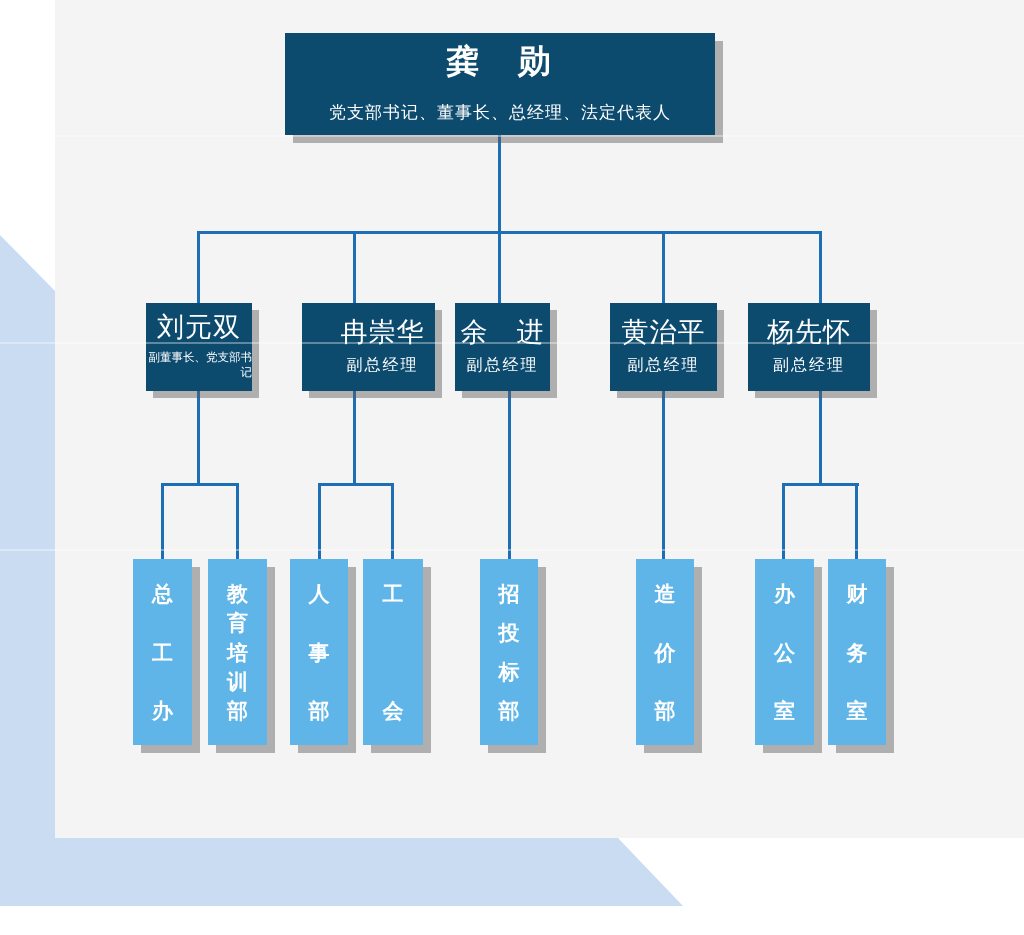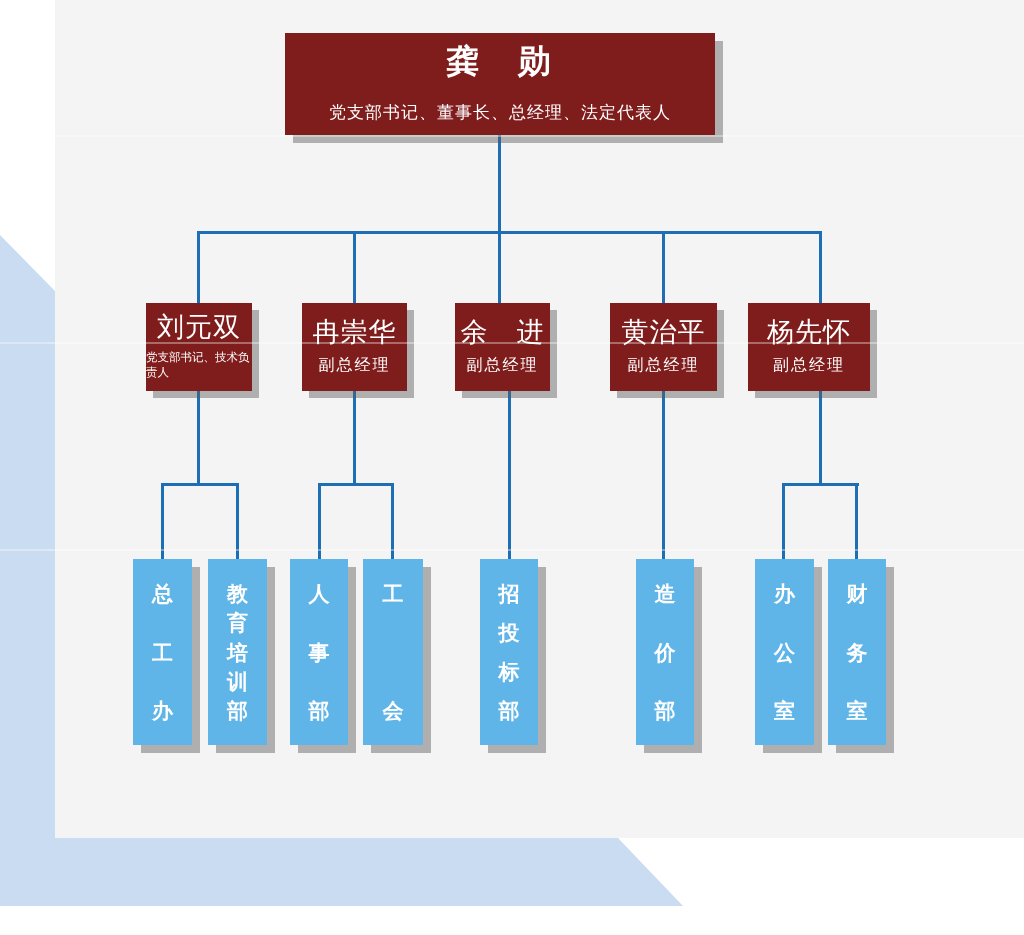--- a/index.html
+++ b/index.html
@@ -37,31 +37,31 @@
   .g1-h{left:318px;top:483px;width:76px;}
   .g1-a{left:318px;top:483px;height:76px;}
   .g1-b{left:391px;top:483px;height:76px;}
   .g2-v{left:508px;top:390px;height:169px;}
   .g3-v{left:662px;top:390px;height:169px;}
   .g4-v{left:819px;top:390px;height:95px;}
   .g4-h{left:782px;top:483px;width:77px;}
   .g4-a{left:782px;top:483px;height:76px;}
   .g4-b{left:855px;top:483px;height:76px;}
   
-  .box{position:absolute;background:#7f1d1d;color:#ffffff;z-index:20;
+  .box{position:absolute;background:#0c4a6e;color:#ffffff;z-index:20;
        box-shadow:7px 7px 0 rgba(90,90,90,0.45);
-       display:flex;flex-direction:column;align-items:center;justify-content:center;text-align:left;}
+       display:flex;flex-direction:column;align-items:center;justify-content:center;text-align:right;}
   .box-top{left:285px;top:33px;width:430px;height:102px;box-shadow:8px 8px 0 rgba(90,90,90,0.45);}
   .box-top .name{font-size:33px;font-weight:bold;letter-spacing:3px;line-height:1;}
   .box-top .sub{font-size:17px;letter-spacing:1px;margin-top:24px;}
   .box-l2{top:303px;height:88px;}
   .box-l2 .name{font-size:27px;font-weight:normal;letter-spacing:1px;line-height:1;}
   .box-l2 .sub{font-size:16px;letter-spacing:2px;margin-top:9px;}
   .m-0{left:146px;width:106px;} .m-0 .sub{font-size:11.5px;letter-spacing:0;}
-  .m-1{left:302px;width:105px;}
+  .m-1{left:302px;width:105px;padding-left:28px;}
   .m-2{left:455px;width:95px;}
   .m-3{left:610px;width:107px;}
   .m-4{left:748px;width:122px;}
   
   .box-l3{top:559px;width:59px;height:186px;background:#5fb4e8;z-index:20;position:absolute;
           box-shadow:8px 8px 0 rgba(90,90,90,0.45);box-sizing:border-box;padding:24px 0;}
   .box-l3 .vtext{height:100%;width:100%;display:flex;flex-direction:column;
                  justify-content:space-between;align-items:center;color:#ffffff;
                  font-size:21px;font-weight:bold;line-height:1;}
   .d-0-0{left:133px;} .d-0-1{left:208px;}
@@ -104,21 +104,21 @@
   <div class="cl cv g4-a"></div>
   <div class="cl cv g4-b"></div>
 
   <div class="box box-top">
     <div class="name">龚　勋</div>
     <div class="sub">党支部书记、董事长、总经理、法定代表人</div>
   </div>
 
   <div class="box box-l2 m-0">
     <div class="name">刘元双</div>
-    <div class="sub">党支部书记、技术负责人</div>
+    <div class="sub">副董事长、党支部书记</div>
   </div>
   <div class="box box-l2 m-1">
     <div class="name">冉崇华</div>
     <div class="sub">副总经理</div>
   </div>
   <div class="box box-l2 m-2">
     <div class="name">余　进</div>
     <div class="sub">副总经理</div>
   </div>
   <div class="box box-l2 m-3">

